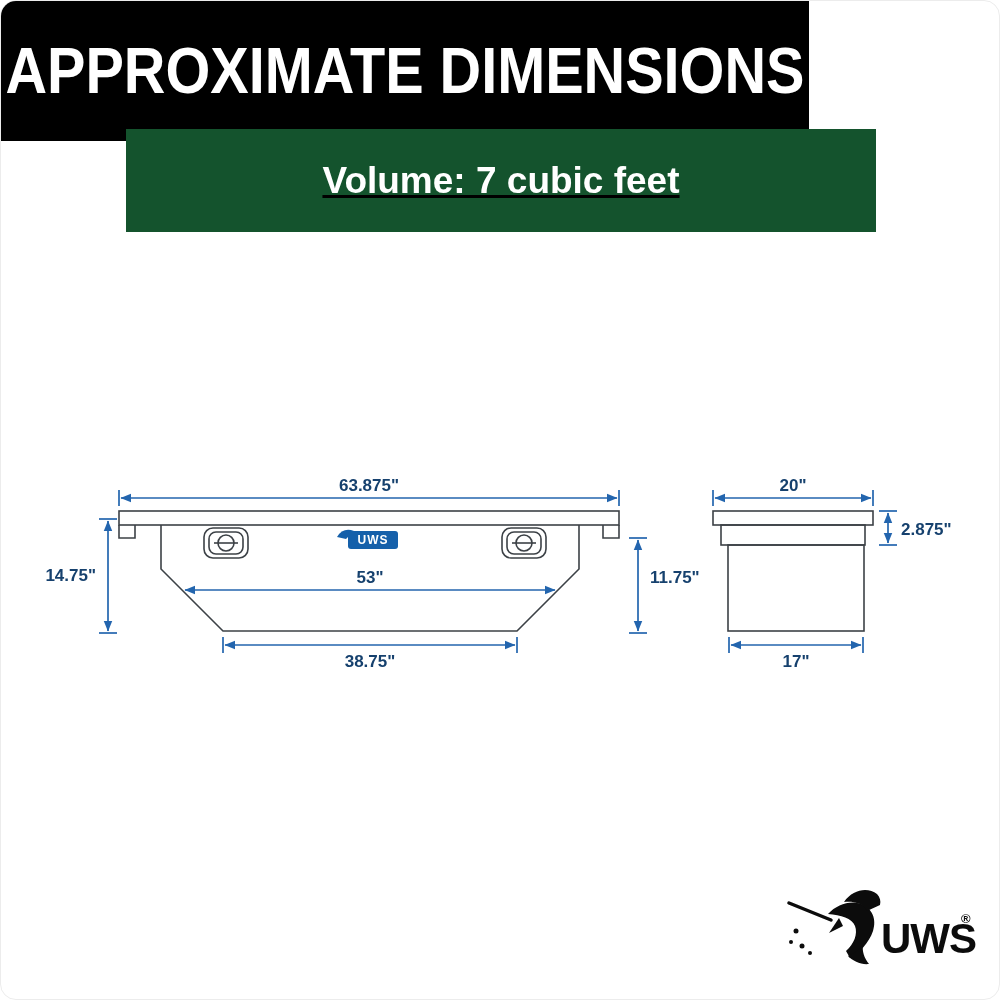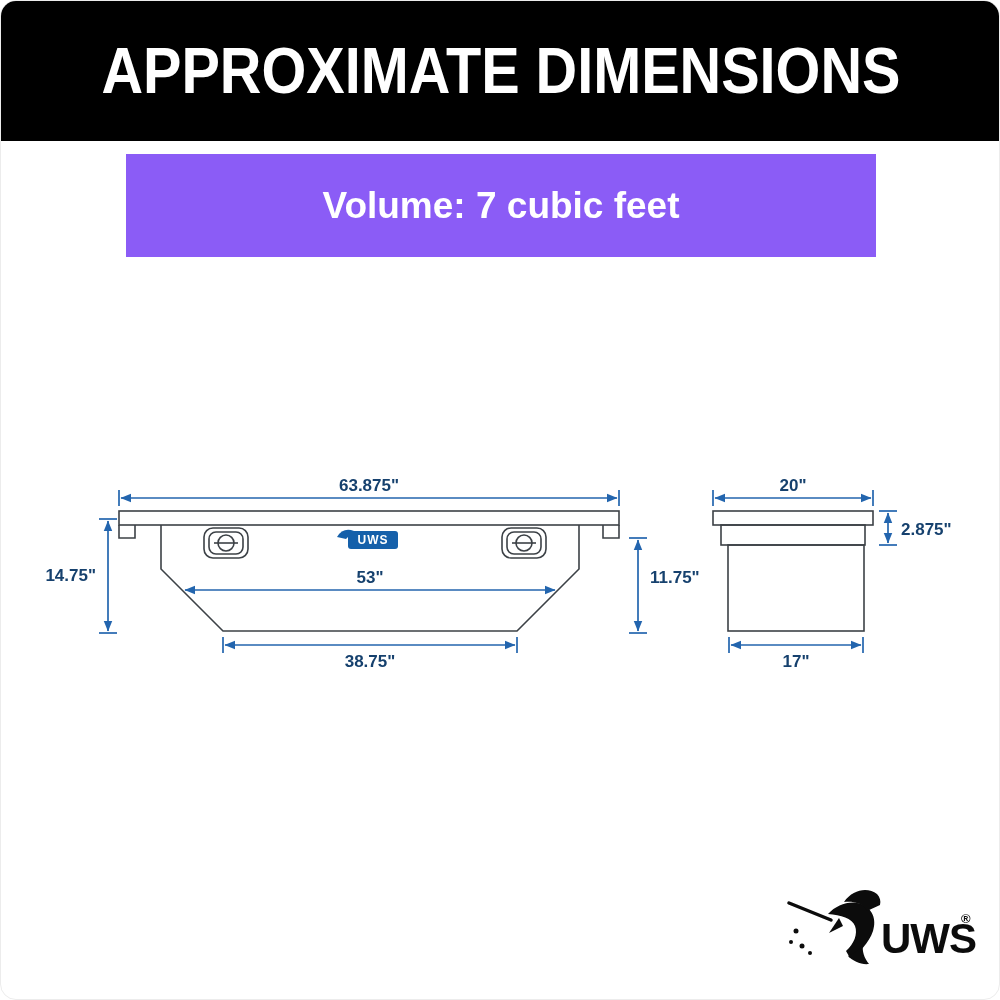--- a/index.html
+++ b/index.html
@@ -7,34 +7,34 @@
   body {
     width:1000px; height:1000px;
     font-family:"Liberation Sans", sans-serif;
   }
   .page {
     position:relative; width:1000px; height:1000px;
     background:#ffffff; overflow:hidden;
     border-radius:16px; border:1px solid #ececec;
   }
   .black-banner {
-    position:absolute; top:0; left:0; width:1000px; height:140px;
+    position:absolute; top:0; left:0; width:808px; height:140px;
     background:#000000;
     display:flex; align-items:center; justify-content:center;
   }
   .black-banner h1 {
     color:#ffffff; font-size:64px; font-weight:bold;
     letter-spacing:0px; white-space:nowrap;
     display:inline-block; transform:scaleX(0.9);
     font-family:"Liberation Sans", sans-serif;
   }
   .blue-banner {
-    position:absolute; top:153px; left:125px; width:750px; height:103px;
-    background:#8b5cf6;
-    display:flex; align-items:center; justify-content:center;
+    position:absolute; top:128px; left:125px; width:750px; height:103px;
+    background:#14532d;
+    display:flex; align-items:center; justify-content:center;text-decoration:underline;
   }
   .blue-banner span {
     color:#ffffff; font-size:37px; font-weight:bold; white-space:nowrap;
   }
   svg.diagram { position:absolute; top:0; left:0; }
   .dim-line { stroke:#2365ae; stroke-width:1.7; fill:none; }
   .dim-text { font:bold 17px "Liberation Sans", sans-serif; fill:#16416e; }
   .box-line { stroke:#3c4146; stroke-width:1.6; fill:none; }
   .box-line-fill { stroke:#3c4146; stroke-width:1.6; fill:#ffffff; }
   .brand-text { font:bold 42px "Liberation Sans", sans-serif; fill:#0c0c0c; letter-spacing:-1px; }

